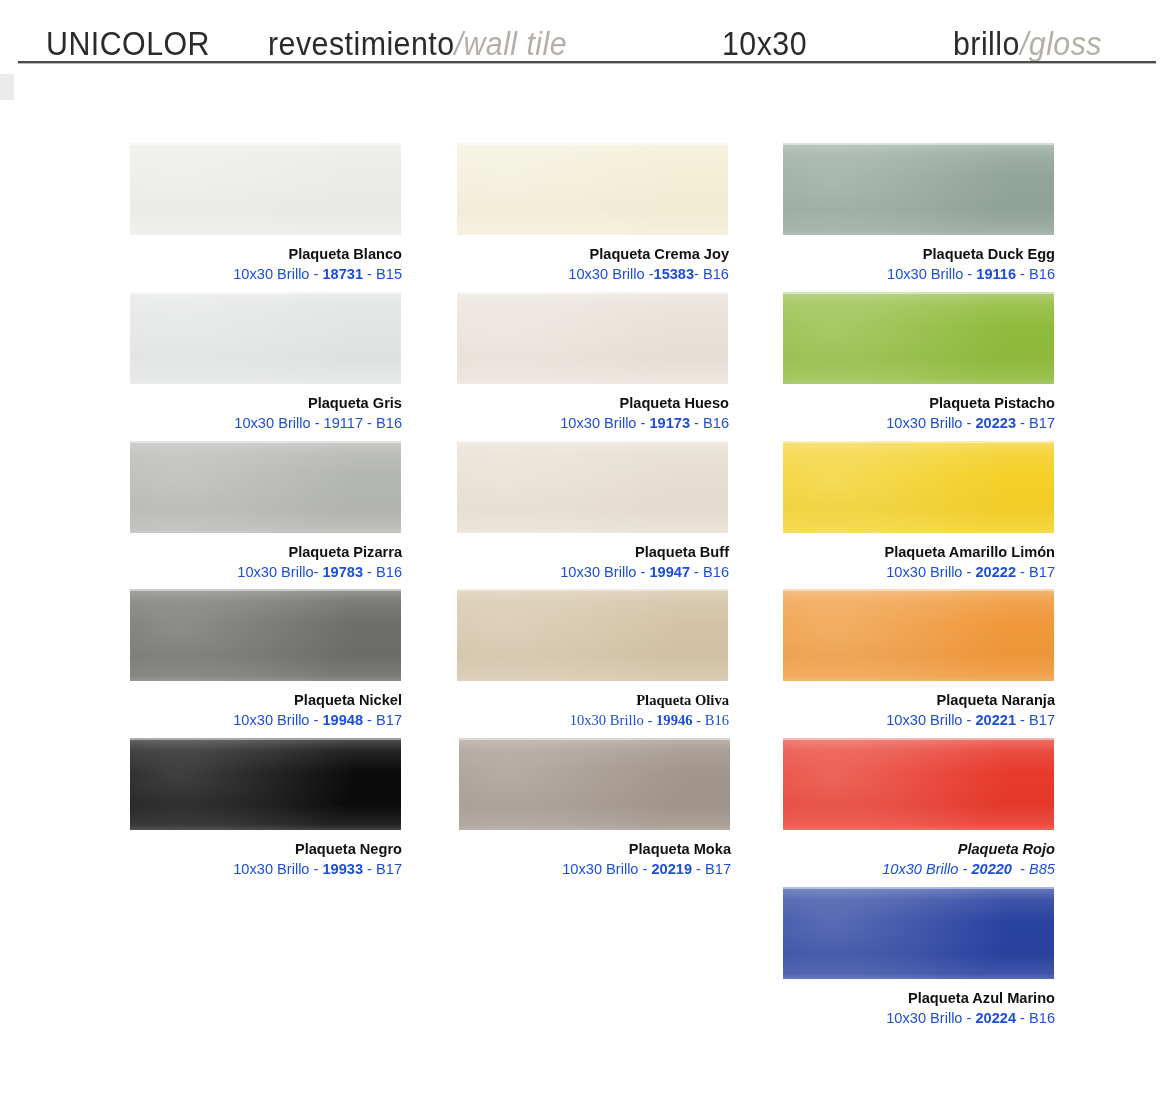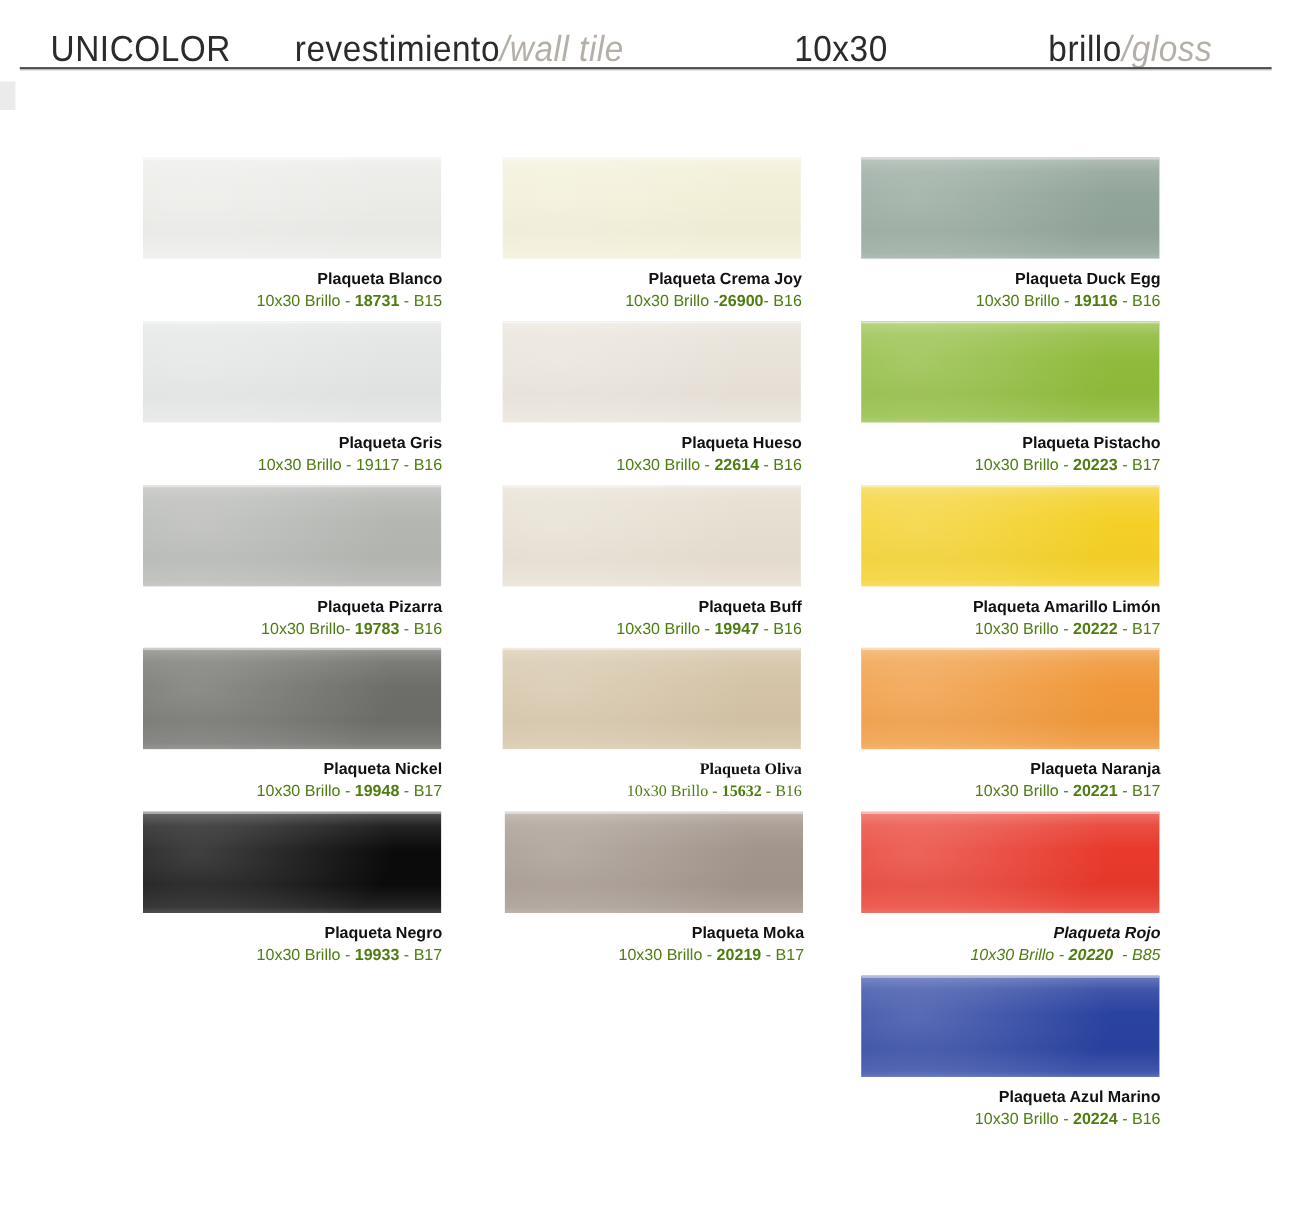--- a/index.html
+++ b/index.html
@@ -121,21 +121,21 @@
     font-size: 14.6px;
     font-weight: bold;
     line-height: 20px;
     color: #111111;
     white-space: nowrap;
   }
   .tile-ref {
     font-size: 14.6px;
     font-weight: normal;
     line-height: 21px;
-    color: #4d7c0f;
+    color: #1d4ed8;
     white-space: nowrap;
   }
   .tile-ref b { font-weight: bold; }
 </style>
 </head>
 <body>
 
 <div id="page-header">
   <div class="hdr" id="hdr-title">UNICOLOR</div>
   <div class="hdr" id="hdr-type">
@@ -201,51 +201,51 @@
         <div class="tile-ref"><span>10x30 Brillo - </span><b>19933</b><span style="white-space: pre;"> - B17</span></div>
       </div>
     </div>
     <div class="tile-cell" style="left: 457px; top: 143px;">
       <div class="swatch" style="background: rgb(242, 239, 215);">
         <div class="gloss"></div>
         <div class="topline"></div>
       </div>
       <div class="caption">
         <div class="tile-name">Plaqueta Crema Joy</div>
-        <div class="tile-ref"><span>10x30 Brillo -</span><b>26900</b><span style="white-space: pre;">- B16</span></div>
+        <div class="tile-ref"><span>10x30 Brillo -</span><b>15383</b><span style="white-space: pre;">- B16</span></div>
       </div>
     </div>
     <div class="tile-cell" style="left: 457px; top: 292px;">
       <div class="swatch" style="background: rgb(232, 226, 217);">
         <div class="gloss"></div>
         <div class="topline"></div>
       </div>
       <div class="caption">
         <div class="tile-name">Plaqueta Hueso</div>
-        <div class="tile-ref"><span>10x30 Brillo - </span><b>22614</b><span style="white-space: pre;"> - B16</span></div>
+        <div class="tile-ref"><span>10x30 Brillo - </span><b>19173</b><span style="white-space: pre;"> - B16</span></div>
       </div>
     </div>
     <div class="tile-cell" style="left: 457px; top: 441px;">
       <div class="swatch" style="background: rgb(230, 222, 208);">
         <div class="gloss"></div>
         <div class="topline"></div>
       </div>
       <div class="caption">
         <div class="tile-name">Plaqueta Buff</div>
         <div class="tile-ref"><span>10x30 Brillo - </span><b>19947</b><span style="white-space: pre;"> - B16</span></div>
       </div>
     </div>
     <div class="tile-cell" style="left: 457px; top: 589px; font-family: Liberation Serif, serif;">
       <div class="swatch" style="background: rgb(212, 195, 166);">
         <div class="gloss"></div>
         <div class="topline"></div>
       </div>
       <div class="caption">
         <div class="tile-name">Plaqueta Oliva</div>
-        <div class="tile-ref"><span>10x30 Brillo - </span><b>15632</b><span style="white-space: pre;"> - B16</span></div>
+        <div class="tile-ref"><span>10x30 Brillo - </span><b>19946</b><span style="white-space: pre;"> - B16</span></div>
       </div>
     </div>
     <div class="tile-cell" style="left: 459px; top: 738px;">
       <div class="swatch" style="background: rgb(162, 149, 139);">
         <div class="gloss"></div>
         <div class="topline"></div>
       </div>
       <div class="caption">
         <div class="tile-name">Plaqueta Moka</div>
         <div class="tile-ref"><span>10x30 Brillo - </span><b>20219</b><span style="white-space: pre;"> - B17</span></div>

